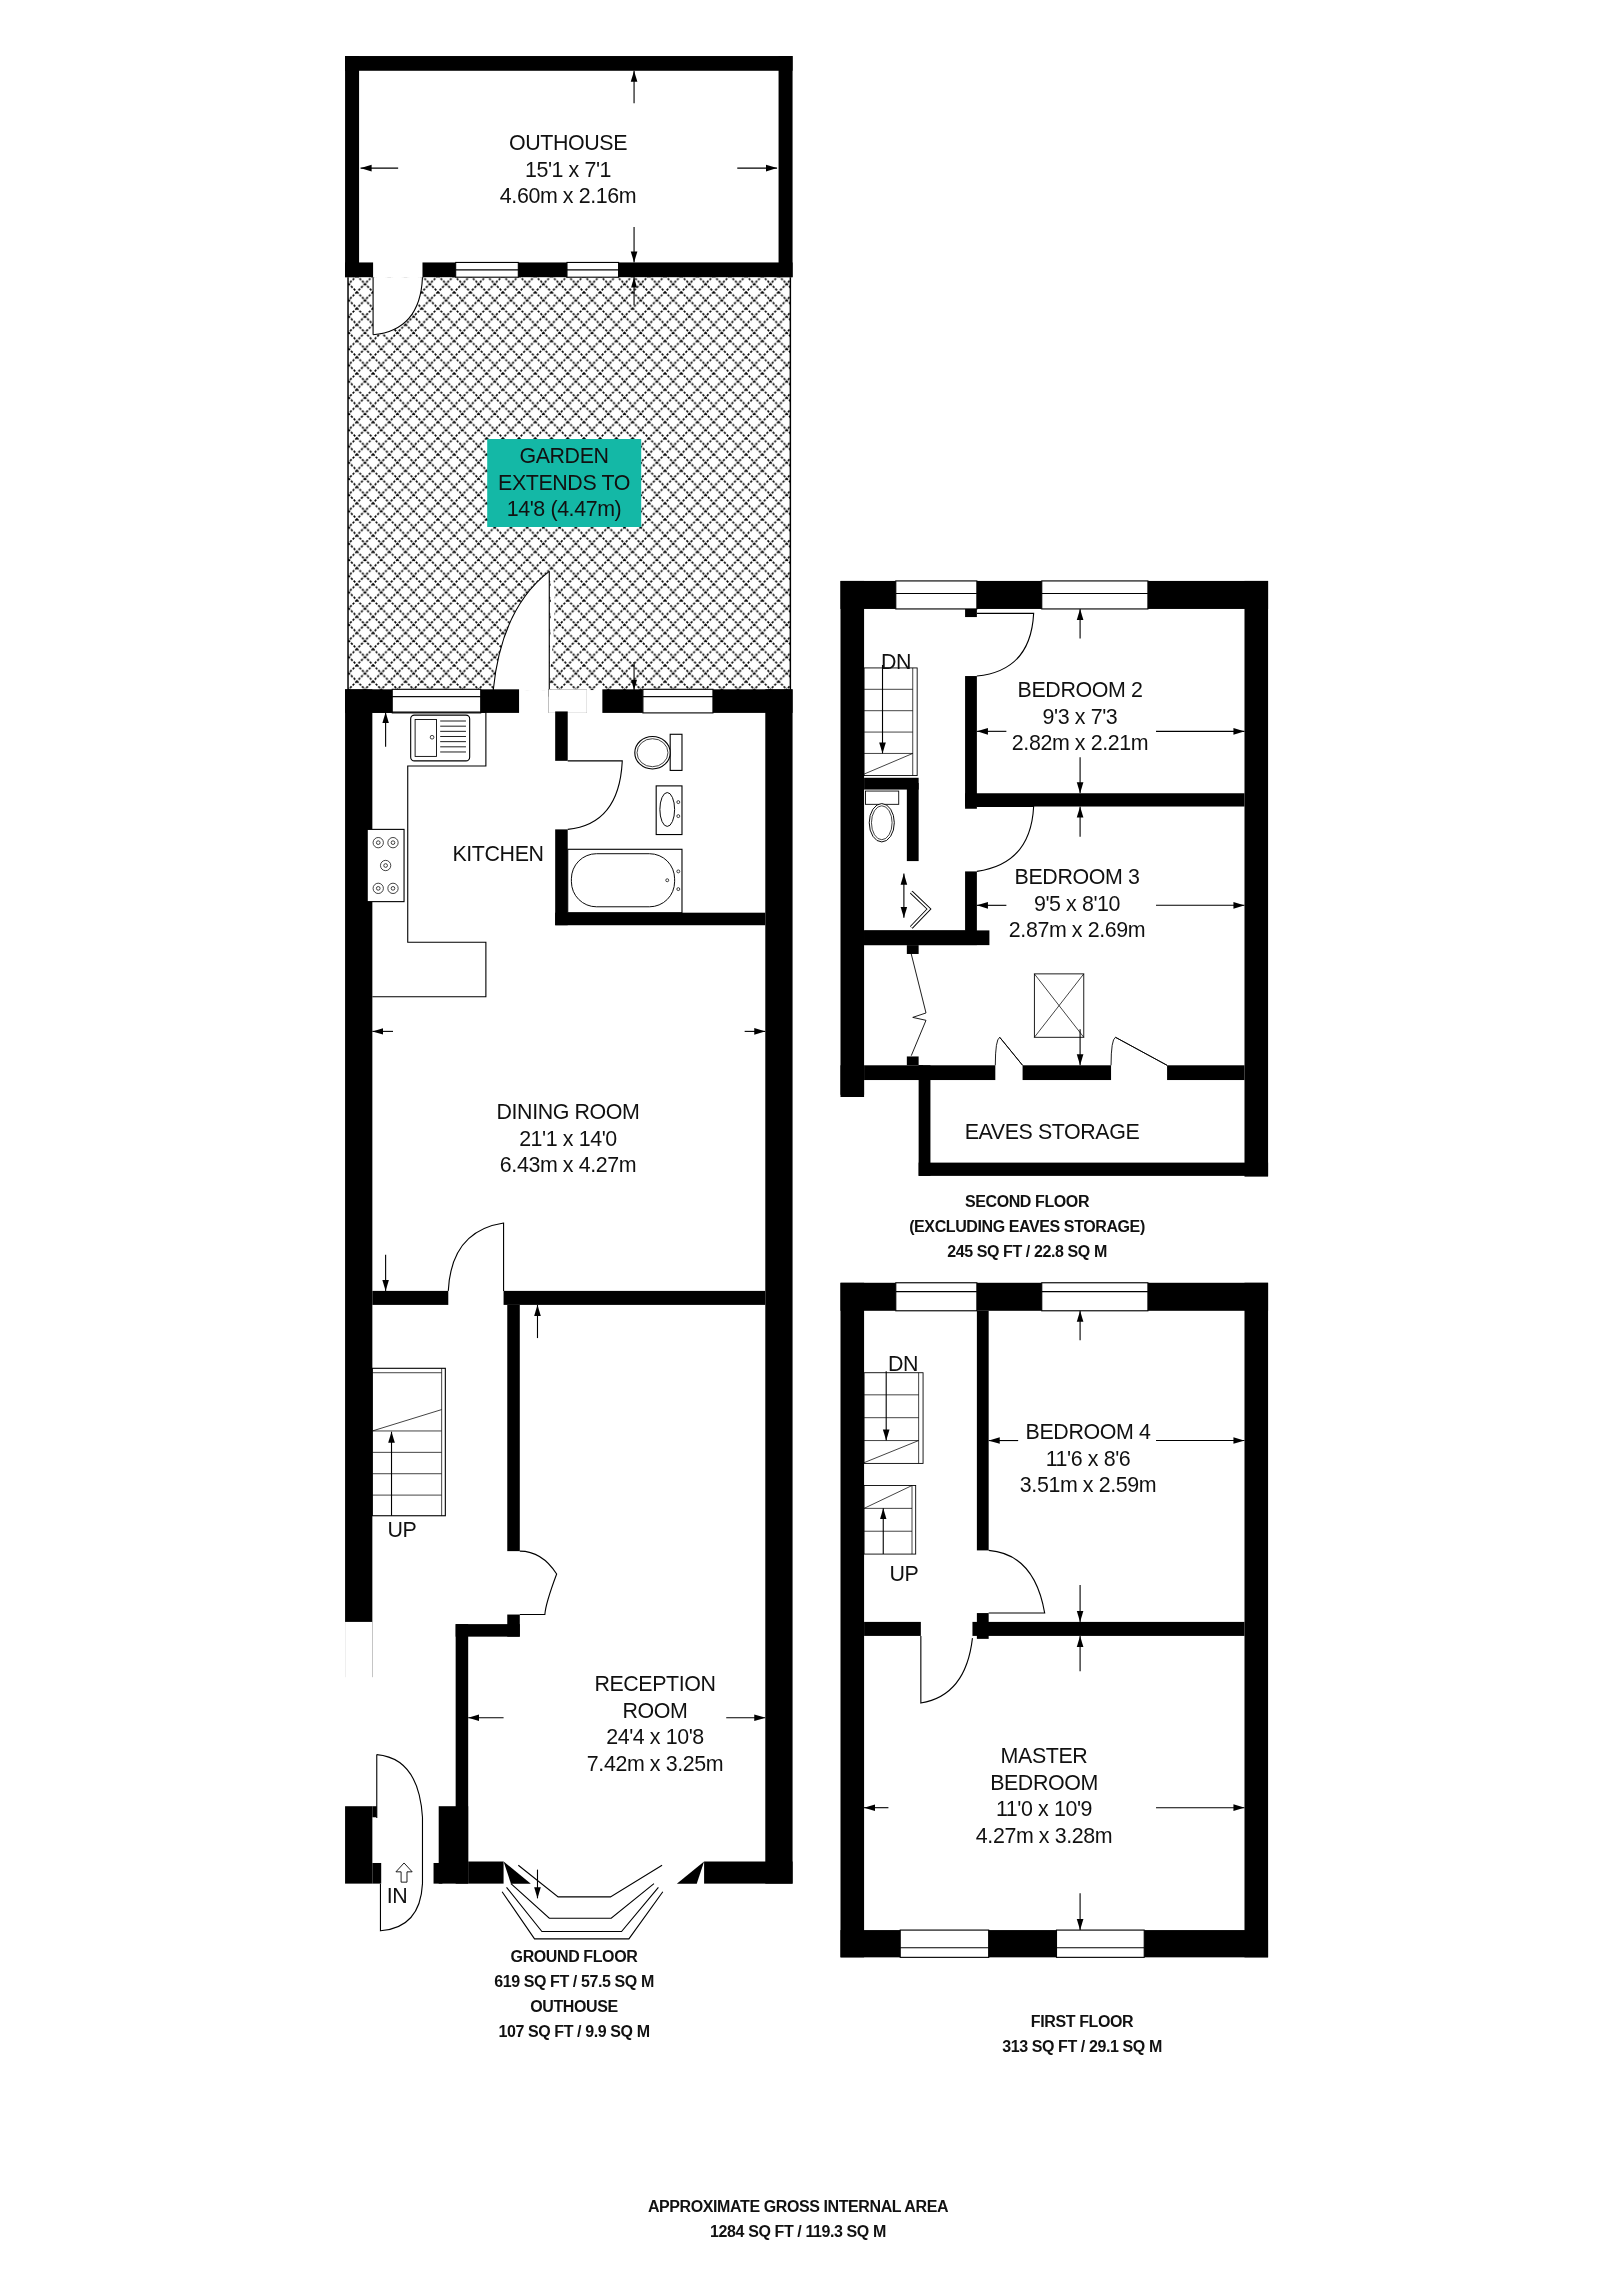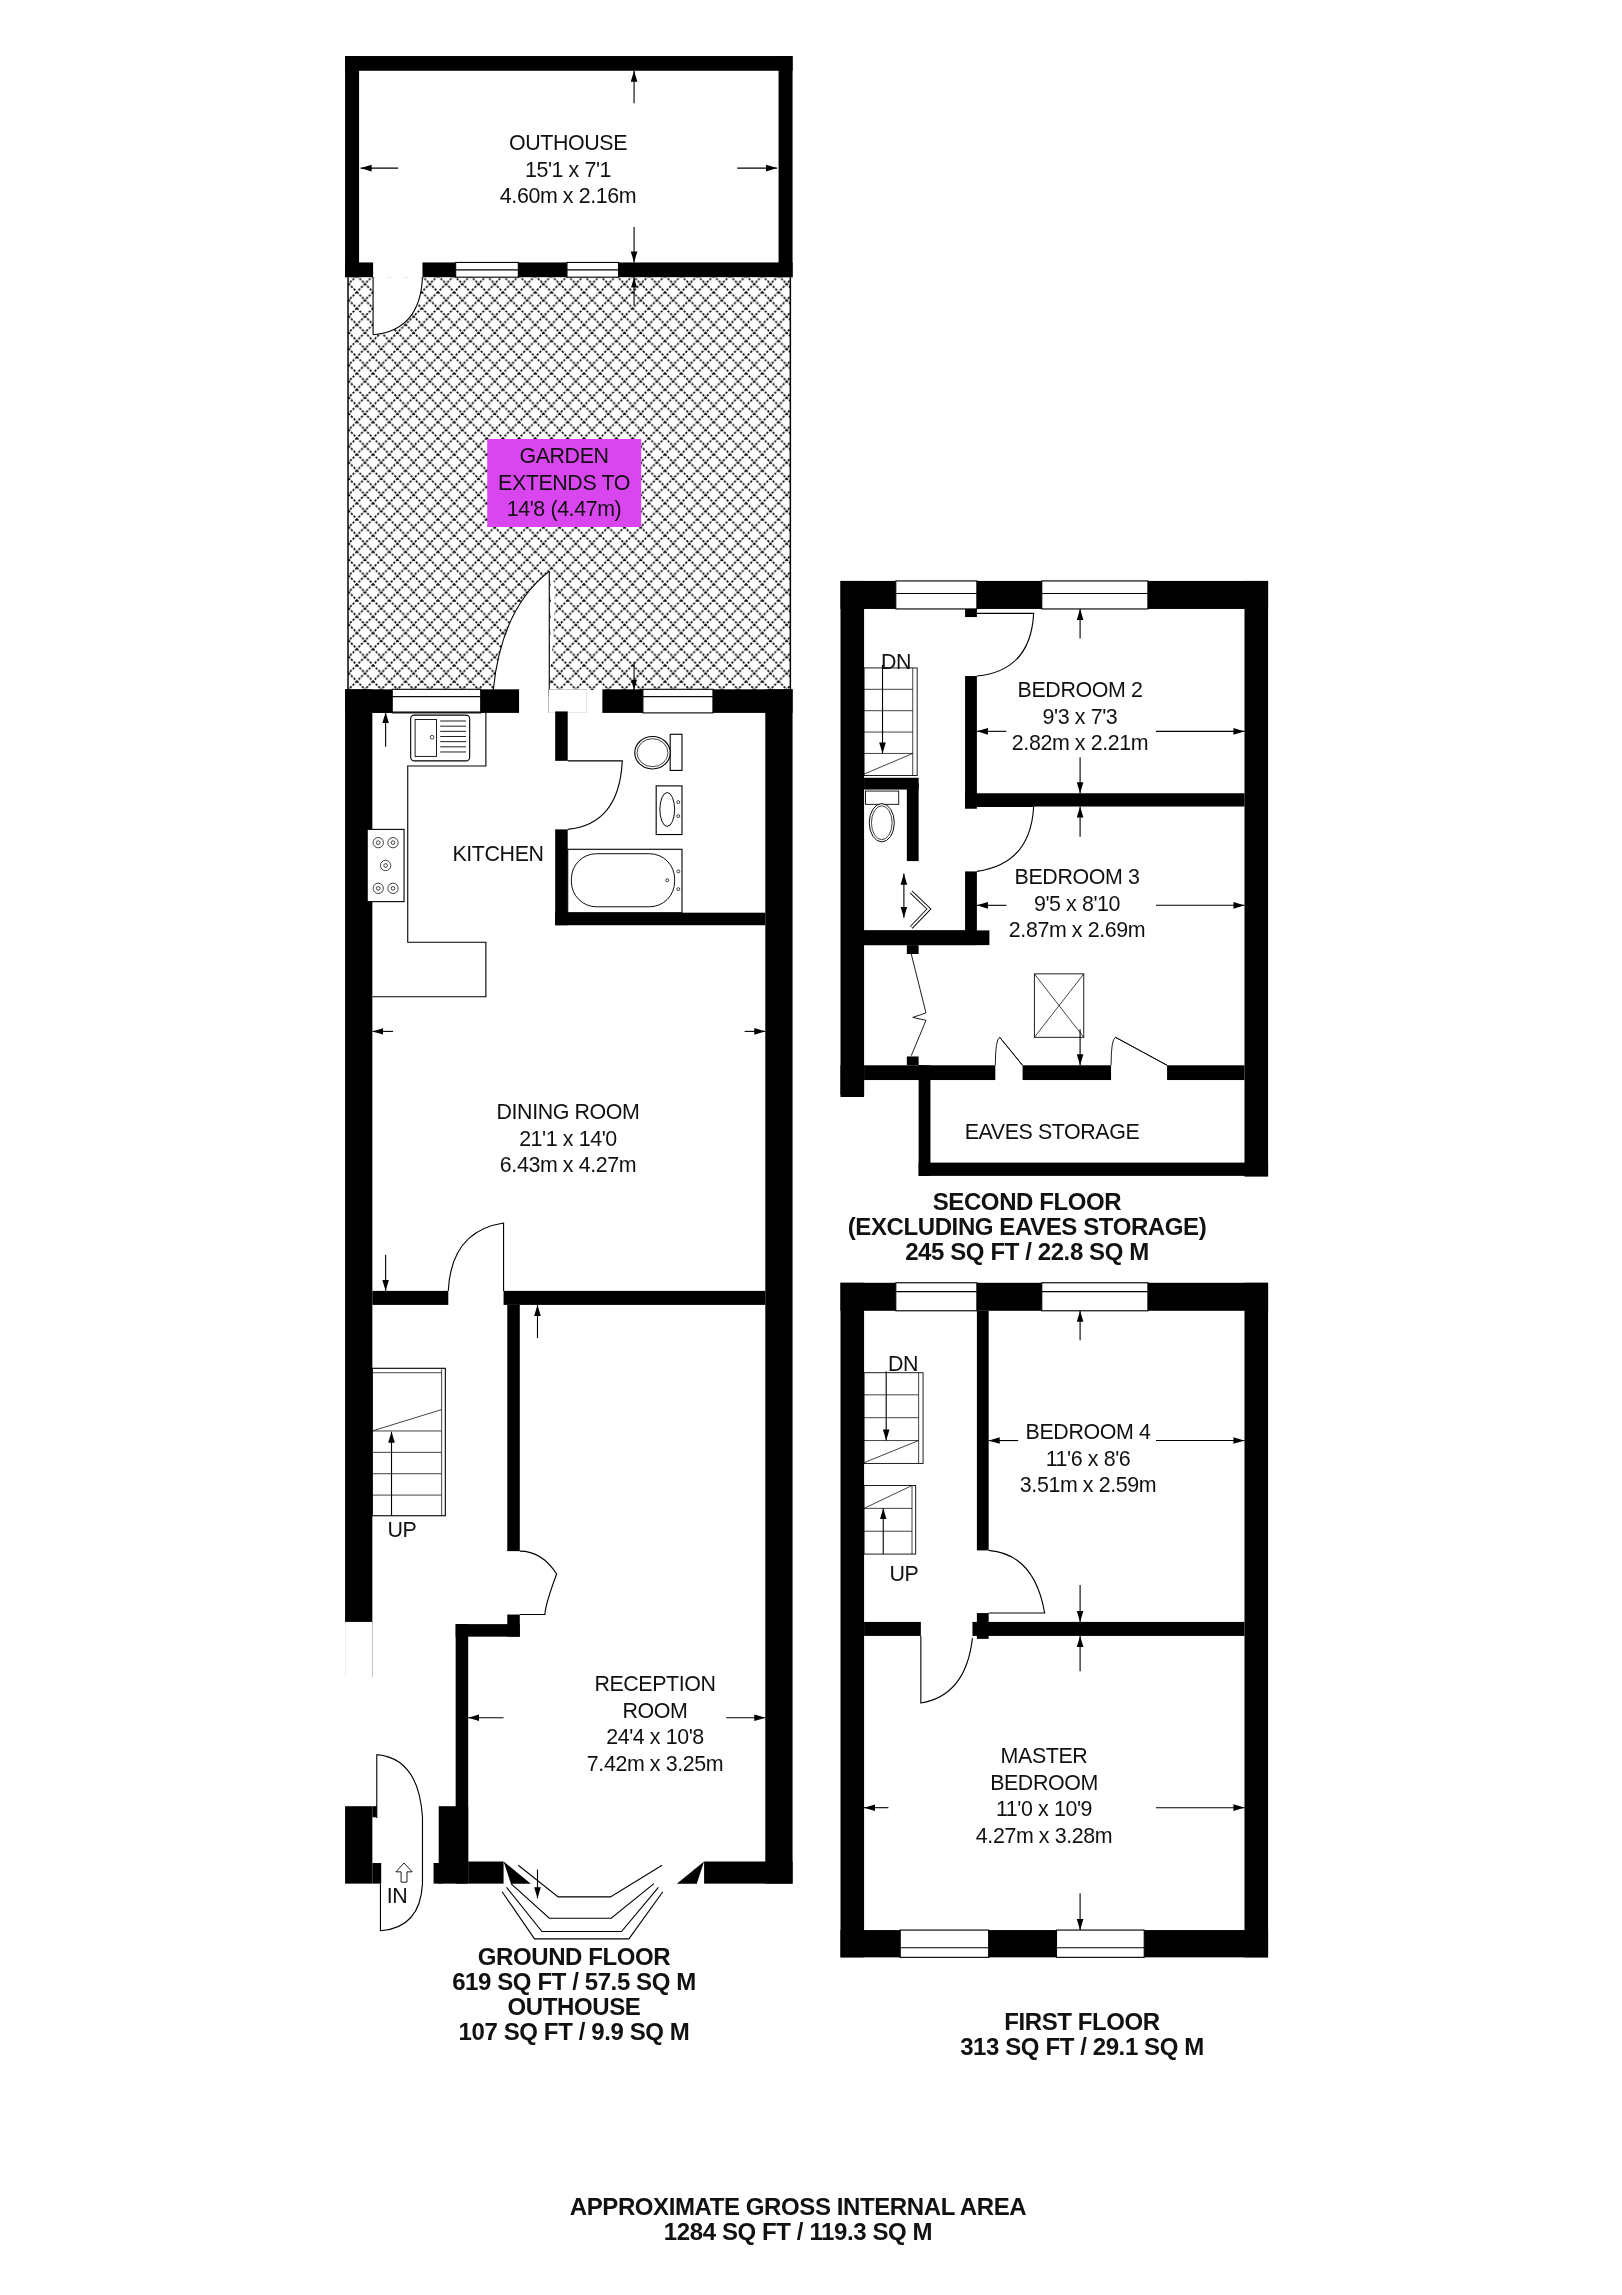--- a/index.html
+++ b/index.html
@@ -1,21 +1,21 @@
 <!DOCTYPE html>
 <html style="font-size:11.8px"><head>
 <meta charset="utf-8">
 <style>
   html,body{margin:0;padding:0;background:#ffffff;}
   body{width:1622px;height:2295px;position:relative;overflow:hidden;font-family:"Liberation Sans",sans-serif;}
   svg.plan{position:absolute;left:0;top:0;}
   .lbl{position:absolute;text-align:center;color:#111;font-family:"Liberation Sans",sans-serif;font-size:21.4px;line-height:26.5px;transform:translateX(-50%);white-space:nowrap;letter-spacing:-0.4px;}
   .lbl span{display:block;}
-  .lbl.bold{font-weight:bold;font-size:24px;line-height:25px;}
-  .garden-box{background:#d946ef;padding:4.4px 10.3px;}
+  .lbl.bold{font-weight:bold;font-size:16px;line-height:25px;}
+  .garden-box{background:#14b8a6;padding:4.4px 10.3px;}
 </style>
 </head>
 <body>
 
 <svg class="plan" width="1622" height="2295" viewBox="0 0 2200 3113" xmlns="http://www.w3.org/2000/svg">
   <defs>
     <pattern id="hatch" width="22" height="22" patternUnits="userSpaceOnUse">
       <path d="M0,0 L22,22 M22,0 L0,22" stroke="#000" stroke-width="2.2" stroke-dasharray="3,2"></path>
     </pattern>
     <marker id="ah" viewBox="0 0 10 10" refX="10" refY="5" markerWidth="10" markerHeight="10" orient="auto-start-reverse">

